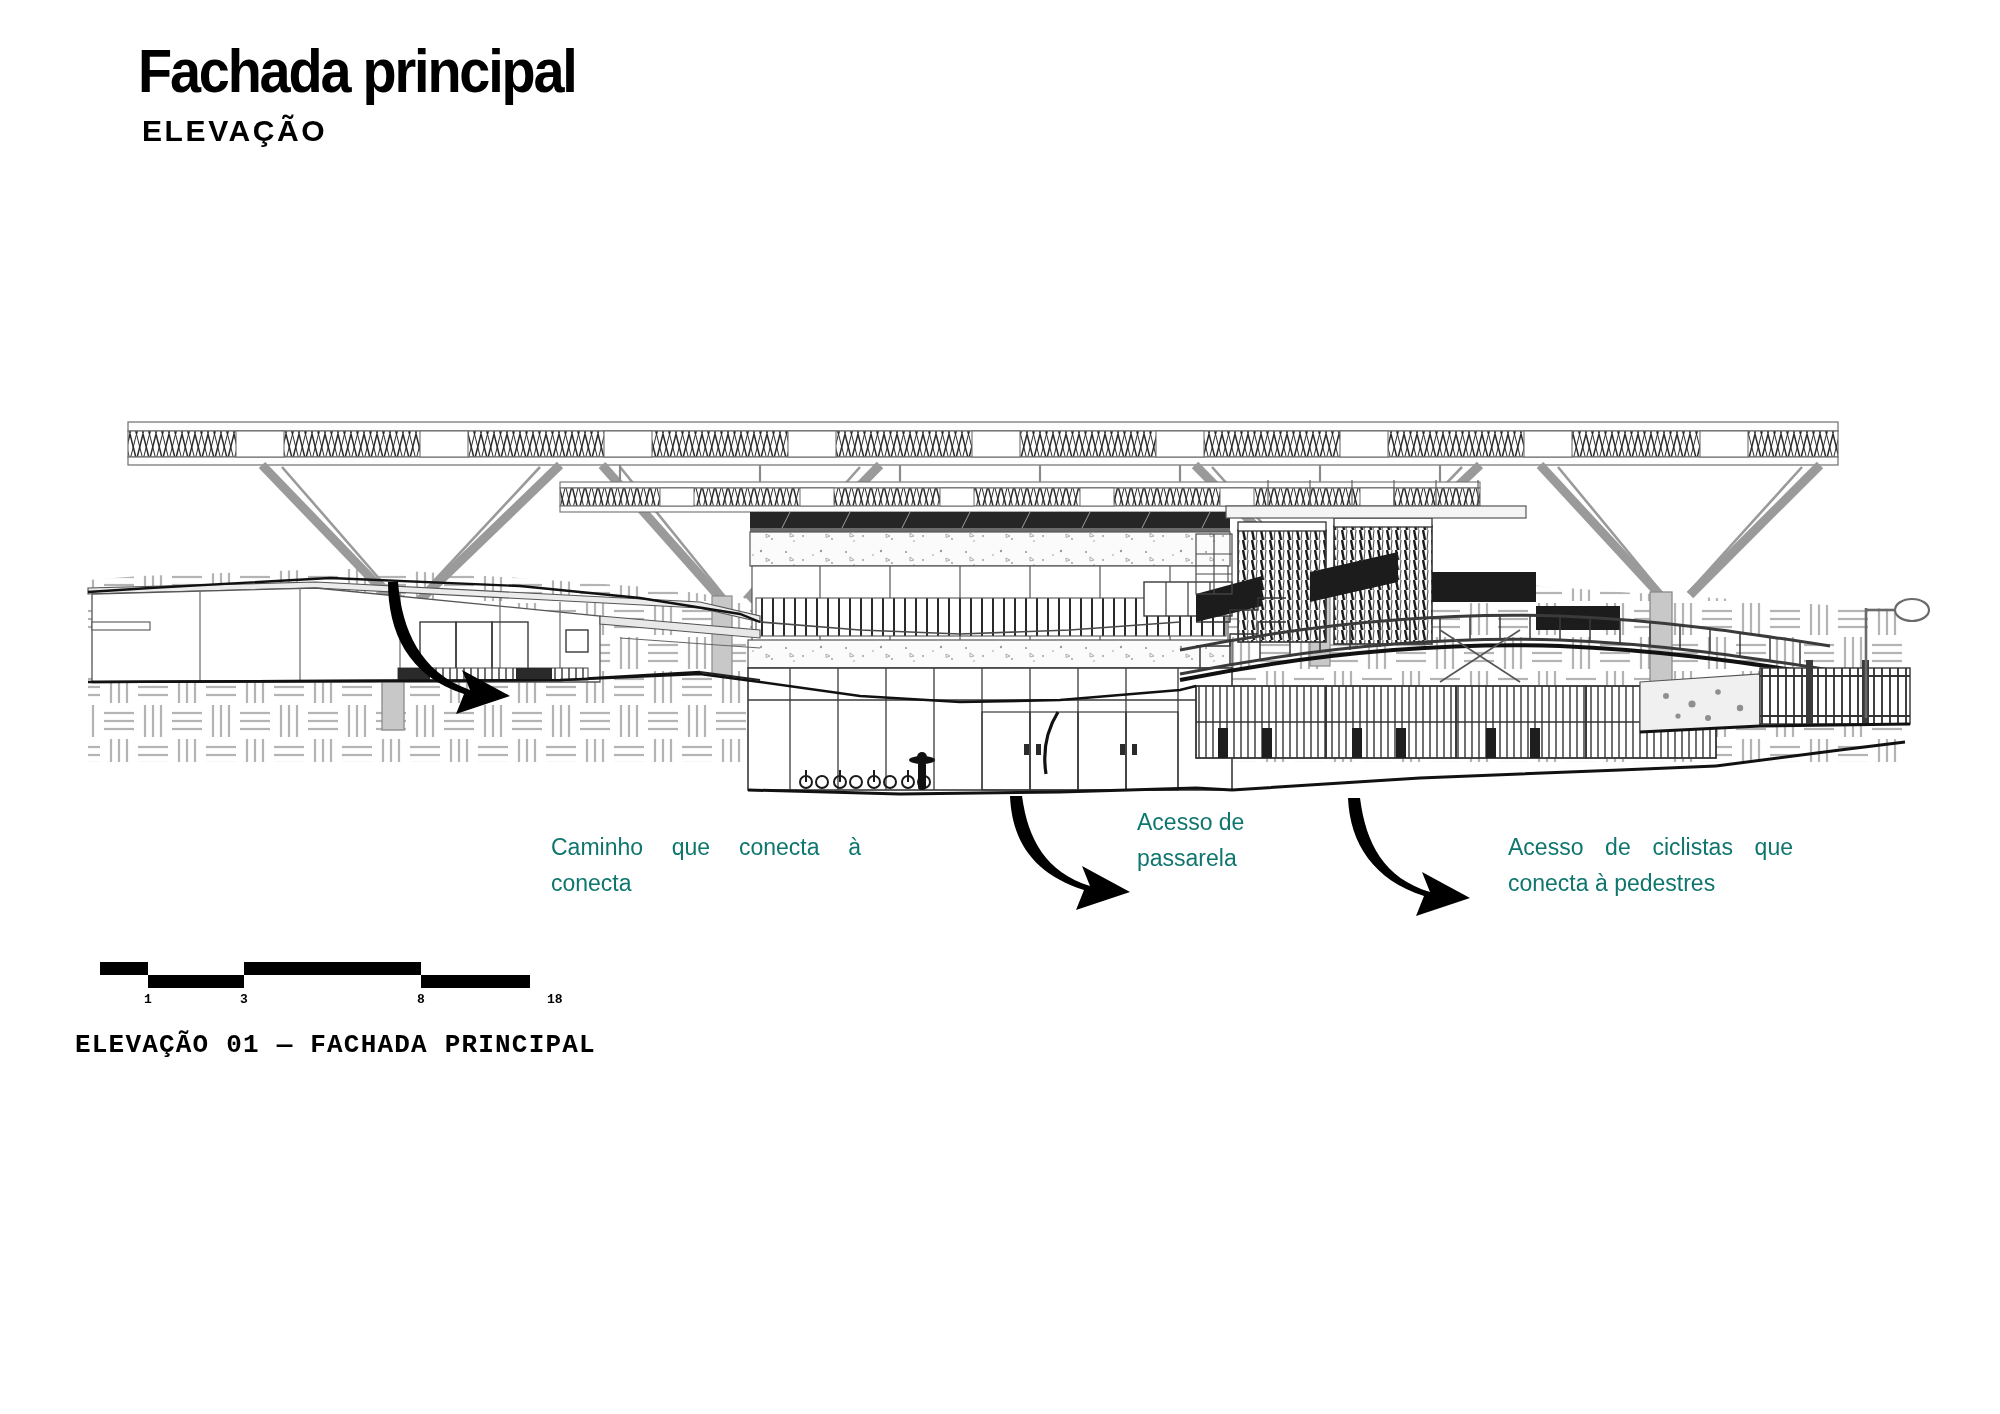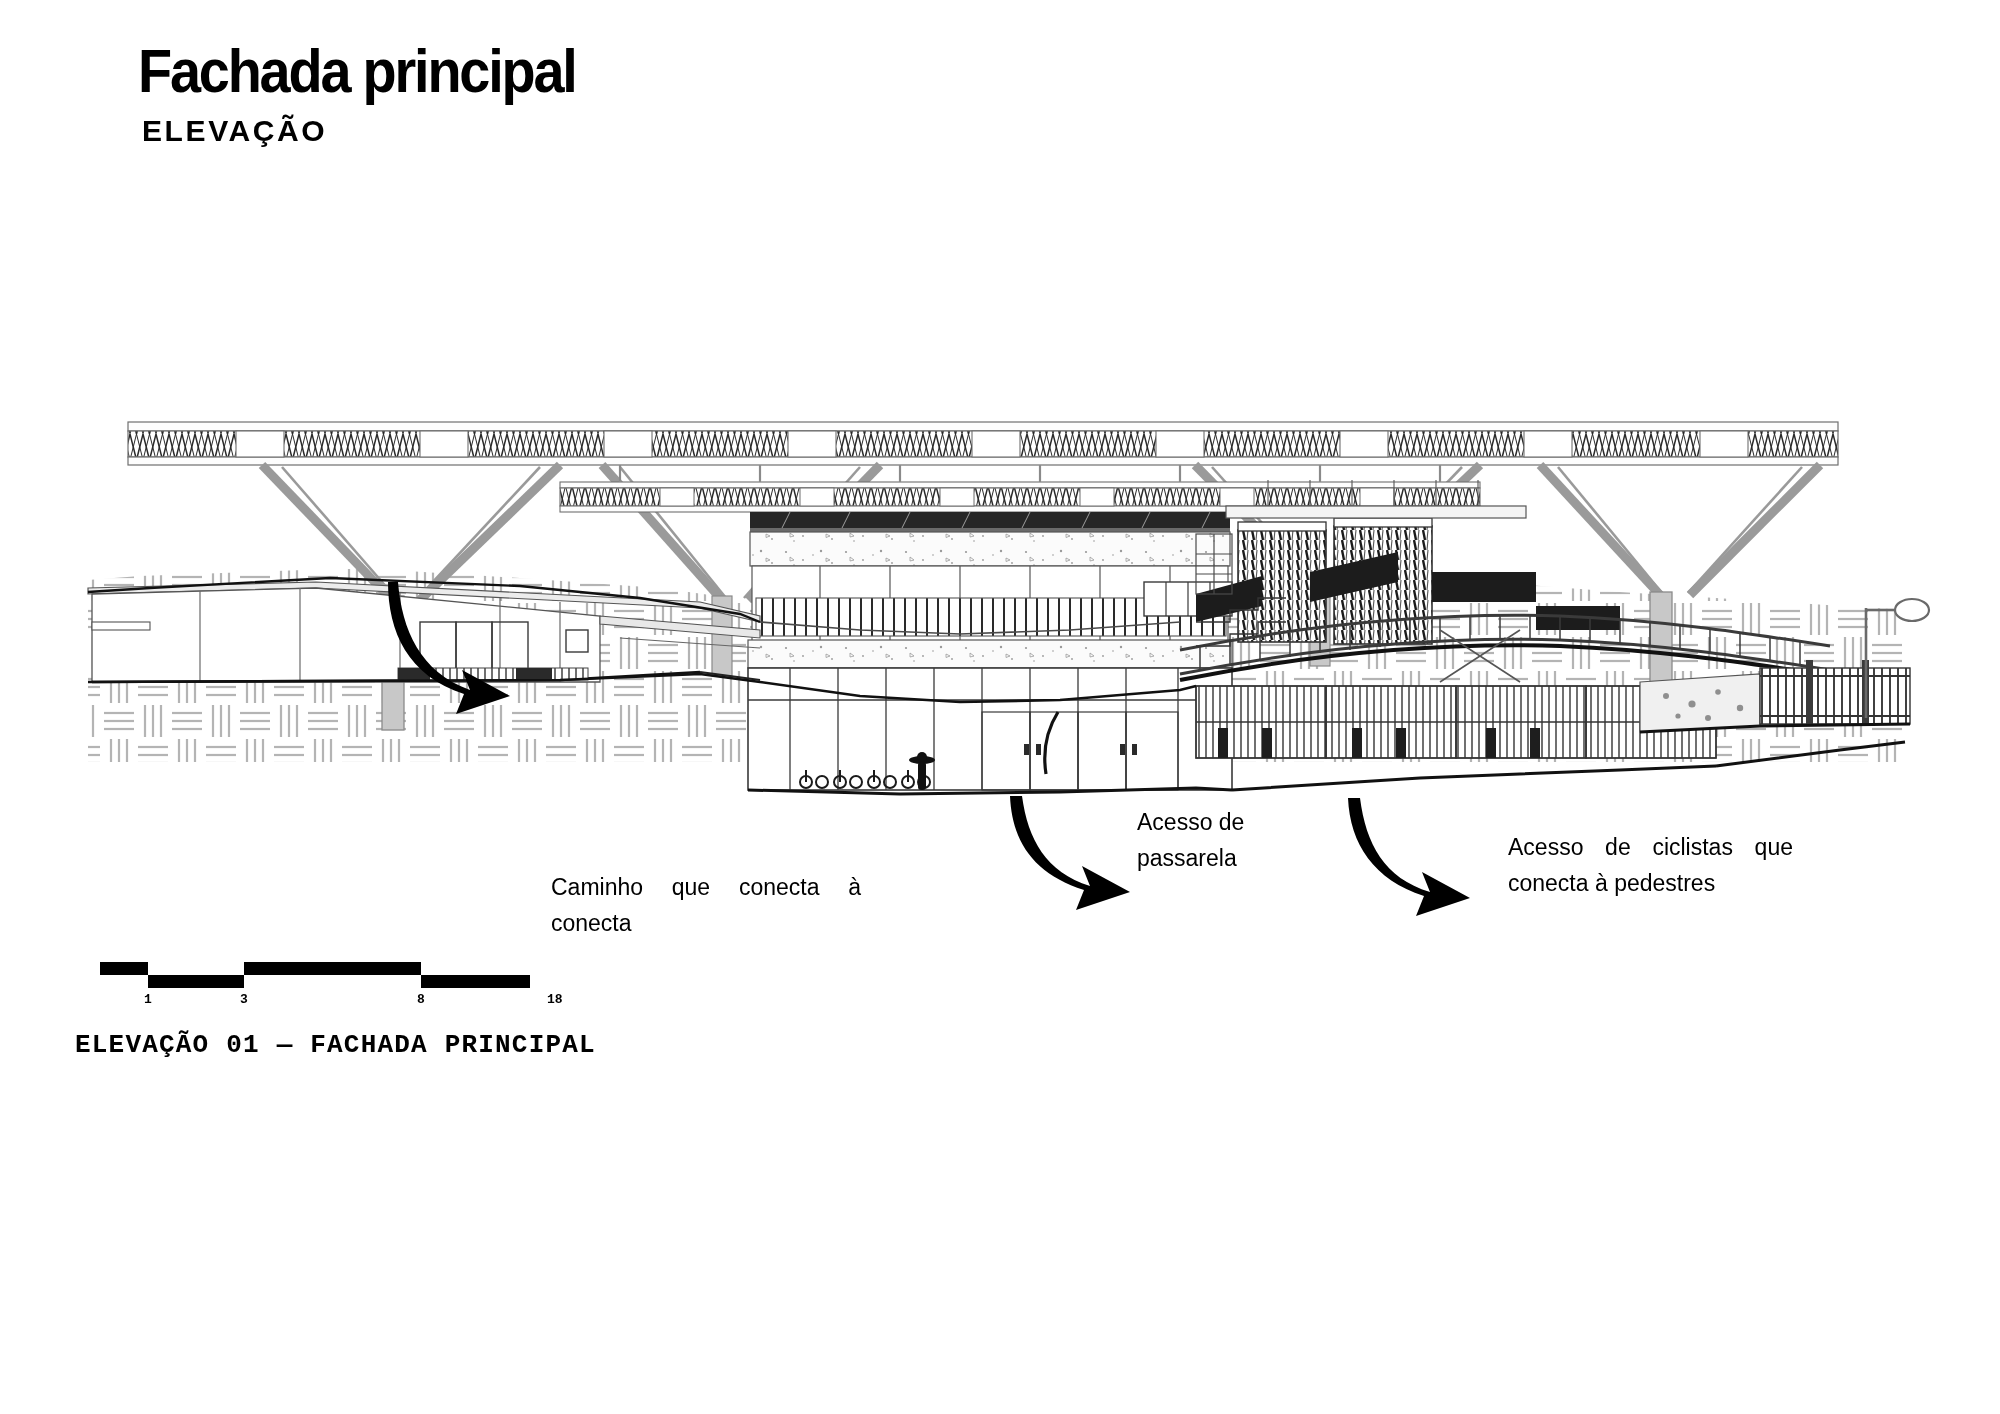--- a/index.html
+++ b/index.html
@@ -14,26 +14,26 @@
   #sub-title{font-family:"Liberation Sans",sans-serif;font-weight:700;
      font-size:30px;letter-spacing:2.6px;margin-top:12px;margin-left:4px;
      white-space:nowrap;}
 
   
   #drawing{position:absolute;left:0;top:330px;width:2000px;height:700px;}
   #drawing svg{display:block;}
 
   
   .annot{position:absolute;font-family:"Liberation Sans",sans-serif;
-     font-size:23px;line-height:1.55;color:#000000;}
+     font-size:23px;line-height:1.55;color:#0f766e;}
   .annot.just{text-align:justify;}
   .annot .ln{display:block;}
   .annot .ln.j{text-align:justify;text-align-last:justify;}
 
-  #annot-1{left:551px;top:830px;width:310px;margin-top:40px;}
+  #annot-1{left:551px;top:830px;width:310px;}
   #annot-2{left:1137px;top:805px;width:200px;}
   #annot-3{left:1508px;top:830px;width:285px;}
 
   
   #scale-block{position:absolute;left:100px;top:962px;}
   #scale-bar{position:relative;width:430px;height:34px;}
   .sb{position:absolute;background:#000;}
   .sb-lbl{position:absolute;font-family:"Liberation Mono",monospace;
      font-size:13px;font-weight:700;top:30px;}
 

